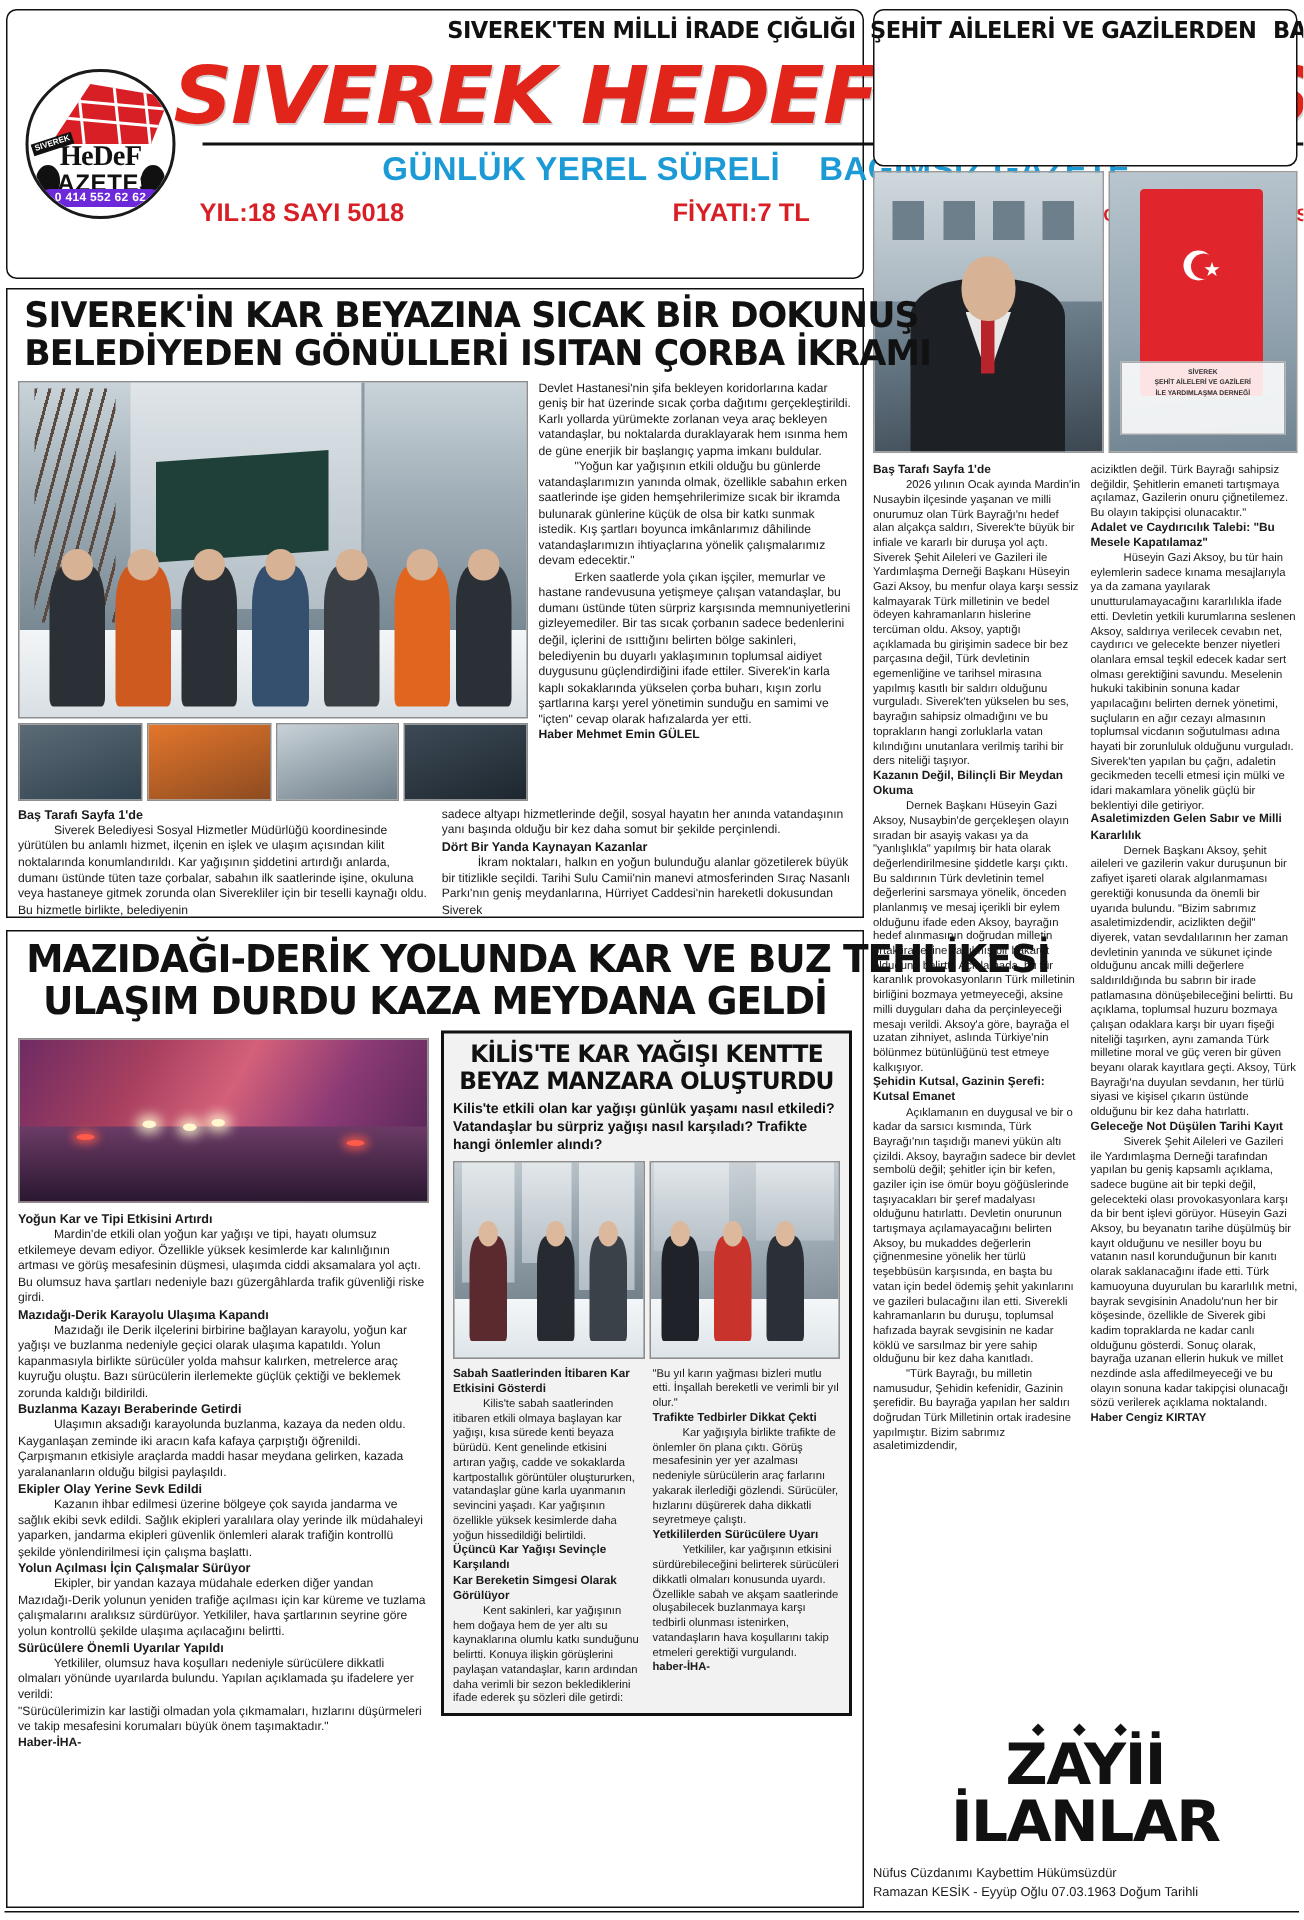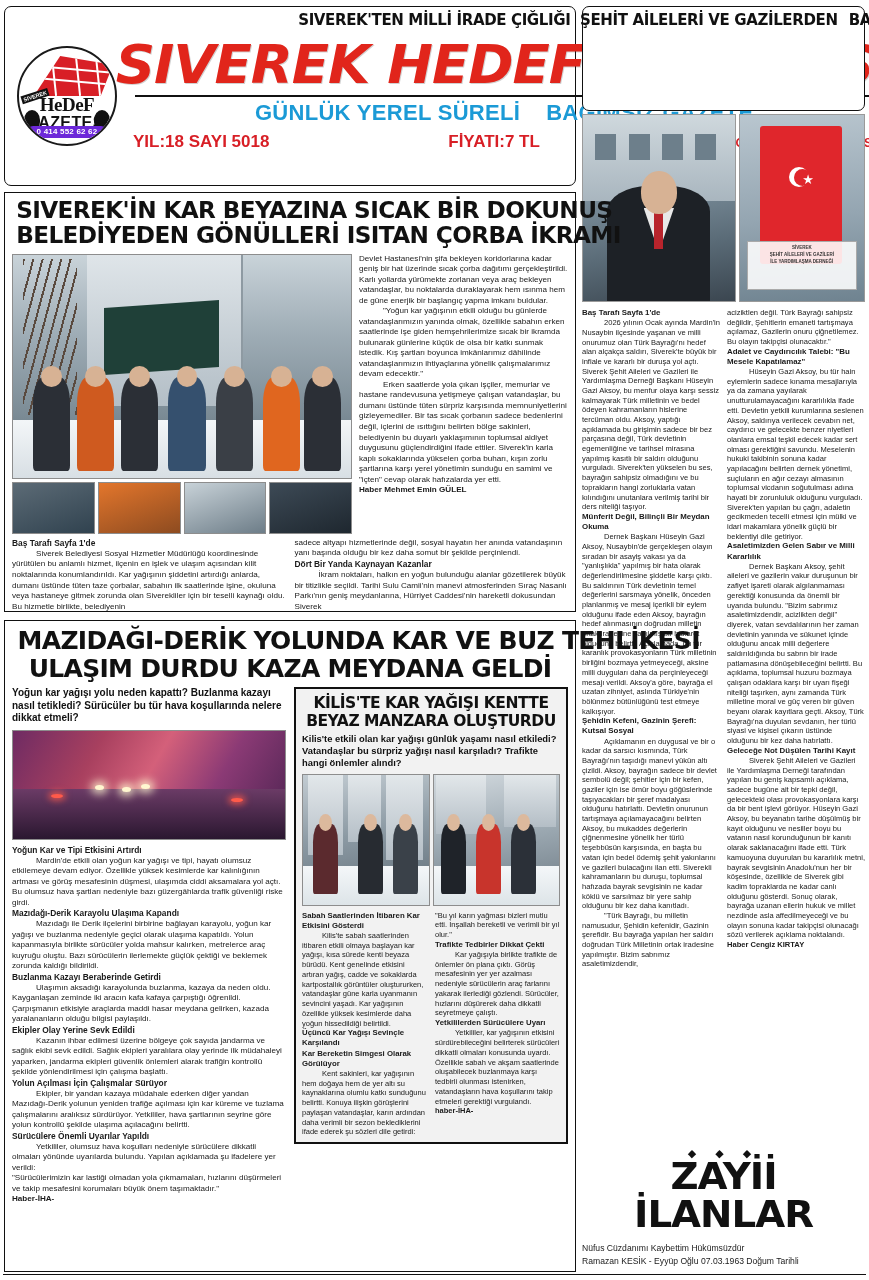--- a/index.html
+++ b/index.html
@@ -436,23 +436,23 @@
         <p class="sub-h">Dört Bir Yanda Kaynayan Kazanlar</p>
         <p class="ind">İkram noktaları, halkın en yoğun bulunduğu alanlar gözetilerek büyük bir titizlikle seçildi. Tarihi Sulu Camii'nin manevi atmosferinden Sıraç Nasanlı Parkı'nın geniş meydanlarına, Hürriyet Caddesi'nin hareketli dokusundan Siverek</p>
       </div>
     </div>
   </div>
 
   <div class="rcol">
     <div class="c">
       <p class="sub-h">Baş Tarafı Sayfa 1'de</p>
       <p class="ind">2026 yılının Ocak ayında Mardin'in Nusaybin ilçesinde yaşanan ve milli onurumuz olan Türk Bayrağı'nı hedef alan alçakça saldırı, Siverek'te büyük bir infiale ve kararlı bir duruşa yol açtı. Siverek Şehit Aileleri ve Gazileri ile Yardımlaşma Derneği Başkanı Hüseyin Gazi Aksoy, bu menfur olaya karşı sessiz kalmayarak Türk milletinin ve bedel ödeyen kahramanların hislerine tercüman oldu. Aksoy, yaptığı açıklamada bu girişimin sadece bir bez parçasına değil, Türk devletinin egemenliğine ve tarihsel mirasına yapılmış kasıtlı bir saldırı olduğunu vurguladı. Siverek'ten yükselen bu ses, bayrağın sahipsiz olmadığını ve bu toprakların hangi zorluklarla vatan kılındığını unutanlara verilmiş tarihi bir ders niteliği taşıyor.</p>
-      <p class="sub-h">Münferit Değil, Bilinçli Bir Meydan Okuma</p>
+      <p class="sub-h">Kazanın Değil, Bilinçli Bir Meydan Okuma</p>
       <p class="ind">Dernek Başkanı Hüseyin Gazi Aksoy, Nusaybin'de gerçekleşen olayın sıradan bir asayiş vakası ya da "yanlışlıkla" yapılmış bir hata olarak değerlendirilmesine şiddetle karşı çıktı. Bu saldırının Türk devletinin temel değerlerini sarsmaya yönelik, önceden planlanmış ve mesaj içerikli bir eylem olduğunu ifade eden Aksoy, bayrağın hedef alınmasının doğrudan milletin ortak iradesine yapılmış bir hakaret olduğunu belirtti. Açıklamada, bu tür karanlık provokasyonların Türk milletinin birliğini bozmaya yetmeyeceği, aksine milli duyguları daha da perçinleyeceği mesajı verildi. Aksoy'a göre, bayrağa el uzatan zihniyet, aslında Türkiye'nin bölünmez bütünlüğünü test etmeye kalkışıyor.</p>
-      <p class="sub-h">Şehidin Kefeni, Gazinin Şerefi: Kutsal Sosyal</p>
+      <p class="sub-h">Şehidin Kutsal, Gazinin Şerefi: Kutsal Emanet</p>
       <p class="ind">Açıklamanın en duygusal ve bir o kadar da sarsıcı kısmında, Türk Bayrağı'nın taşıdığı manevi yükün altı çizildi. Aksoy, bayrağın sadece bir devlet sembolü değil; şehitler için bir kefen, gaziler için ise ömür boyu göğüslerinde taşıyacakları bir şeref madalyası olduğunu hatırlattı. Devletin onurunun tartışmaya açılamayacağını belirten Aksoy, bu mukaddes değerlerin çiğnenmesine yönelik her türlü teşebbüsün karşısında, en başta bu vatan için bedel ödemiş şehit yakınlarını ve gazileri bulacağını ilan etti. Siverekli kahramanların bu duruşu, toplumsal hafızada bayrak sevgisinin ne kadar köklü ve sarsılmaz bir yere sahip olduğunu bir kez daha kanıtladı.</p>
       <p class="ind">"Türk Bayrağı, bu milletin namusudur, Şehidin kefenidir, Gazinin şerefidir. Bu bayrağa yapılan her saldırı doğrudan Türk Milletinin ortak iradesine yapılmıştır. Bizim sabrımız asaletimizdendir,</p>
     </div>
     <div class="c">
       <p>aciziktlen değil. Türk Bayrağı sahipsiz değildir, Şehitlerin emaneti tartışmaya açılamaz, Gazilerin onuru çiğnetilemez. Bu olayın takipçisi olunacaktır."</p>
       <p class="sub-h">Adalet ve Caydırıcılık Talebi: "Bu Mesele Kapatılamaz"</p>
       <p class="ind">Hüseyin Gazi Aksoy, bu tür hain eylemlerin sadece kınama mesajlarıyla ya da zamana yayılarak unutturulamayacağını kararlılıkla ifade etti. Devletin yetkili kurumlarına seslenen Aksoy, saldırıya verilecek cevabın net, caydırıcı ve gelecekte benzer niyetleri olanlara emsal teşkil edecek kadar sert olması gerektiğini savundu. Meselenin hukuki takibinin sonuna kadar yapılacağını belirten dernek yönetimi, suçluların en ağır cezayı almasının toplumsal vicdanın soğutulması adına hayati bir zorunluluk olduğunu vurguladı. Siverek'ten yapılan bu çağrı, adaletin gecikmeden tecelli etmesi için mülki ve idari makamlara yönelik güçlü bir beklentiyi dile getiriyor.</p>
       <p class="sub-h">Asaletimizden Gelen Sabır ve Milli Kararlılık</p>
       <p class="ind">Dernek Başkanı Aksoy, şehit aileleri ve gazilerin vakur duruşunun bir zafiyet işareti olarak algılanmaması gerektiği konusunda da önemli bir uyarıda bulundu. "Bizim sabrımız asaletimizdendir, acizlikten değil" diyerek, vatan sevdalılarının her zaman devletinin yanında ve sükunet içinde olduğunu ancak milli değerlere saldırıldığında bu sabrın bir irade patlamasına dönüşebileceğini belirtti. Bu açıklama, toplumsal huzuru bozmaya çalışan odaklara karşı bir uyarı fişeği niteliği taşırken, aynı zamanda Türk milletine moral ve güç veren bir güven beyanı olarak kayıtlara geçti. Aksoy, Türk Bayrağı'na duyulan sevdanın, her türlü siyasi ve kişisel çıkarın üstünde olduğunu bir kez daha hatırlattı.</p>
       <p class="sub-h">Geleceğe Not Düşülen Tarihi Kayıt</p>
@@ -470,21 +470,20 @@
     </div>
   </div>
 
   <div class="bl-box box">
     <div class="bl-h">MAZIDAĞI-DERİK YOLUNDA KAR VE BUZ TEHLİKESİ</div>
     <div class="bl-h">ULAŞIM DURDU KAZA MEYDANA GELDİ</div>
 
     <div class="bl-cols">
 
       <div class="bl-left">
-        <div class="bl-deck">Yoğun kar yağışı yolu neden kapattı? Buzlanma kazayı nasıl tetikledi? Sürücüler bu tür hava koşullarında nelere dikkat etmeli?</div>
         <div class="bl-photo">
           <div class="hz"></div>
           <div class="lgt" style="left:30%;top:50%"></div>
           <div class="lgt" style="left:40%;top:52%"></div>
           <div class="lgt" style="left:47%;top:49%"></div>
           <div class="rd" style="left:14%;top:58%"></div>
           <div class="rd" style="left:80%;top:62%"></div>
         </div>
         <div class="bl-text">
           <p class="sub-h">Yoğun Kar ve Tipi Etkisini Artırdı</p>

